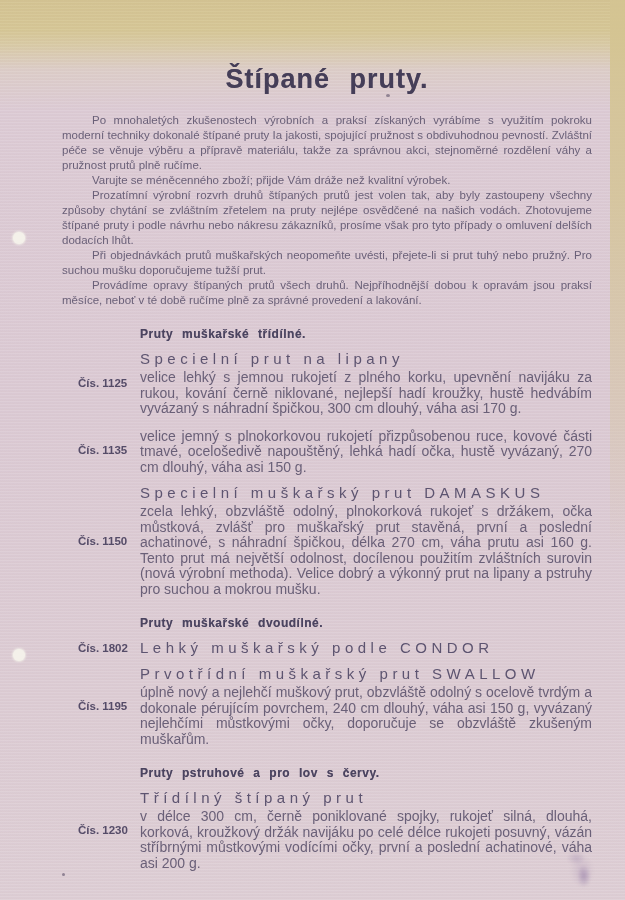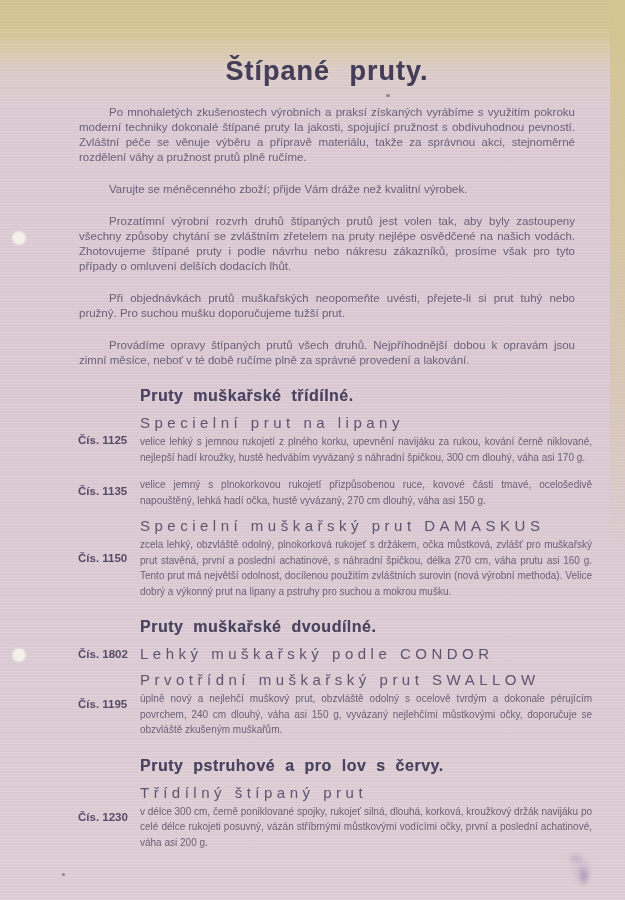--- a/index.html
+++ b/index.html
@@ -36,59 +36,59 @@
       radial-gradient(ellipse 10px 16px at 60% 60%, rgba(116,88,146,0.35), rgba(116,88,146,0) 70%),
       radial-gradient(ellipse 14px 10px at 40% 25%, rgba(116,88,146,0.22), rgba(116,88,146,0) 70%),
       radial-gradient(ellipse 16px 22px at 55% 50%, rgba(130,100,155,0.18), rgba(130,100,155,0) 75%);
     filter:blur(1px);
   }
   .speck{position:absolute;border-radius:50%;background:rgba(80,70,95,0.55);}
   .speck-title{left:386px;top:94px;width:4px;height:3px;}
   .speck-bottom{left:62px;top:873px;width:3px;height:3px;}
 
   .content{
-    position:absolute;left:62px;top:56px;width:530px;
+    position:absolute;left:62px;top:64px;width:530px;
     color:#675d78;
   }
   .doc-title{
     text-align:center;
     font-size:27px;font-weight:bold;
     letter-spacing:1px;word-spacing:11px;
     color:#453e58;
     margin:0 0 18px 0;
     text-shadow:0 0 0.5px rgba(69,62,88,0.6);
   }
   .intro p{
-    margin:17px;
+    margin:0;
     font-size:11.5px;line-height:15px;
     text-align:justify;text-indent:30px;
     color:#6a6078;
   }
   .section-heading{
     margin:19px 0 9px 78px;
-    font-size:16px;font-weight:bold;
+    font-size:12px;font-weight:bold;
     letter-spacing:0.5px;word-spacing:5px;
     color:#4b4460;
     text-shadow:0 0 0.5px rgba(75,68,96,0.6);
   }
   .item{display:flex;margin-top:9px;align-items:center;}
   .item-no{
     width:78px;flex:0 0 78px;
     padding-left:16px;box-sizing:border-box;
     font-size:11.5px;font-weight:bold;color:#554c68;
     white-space:nowrap;
   }
   .item-body{flex:1;}
   .item-name{
     font-size:15px;letter-spacing:0.30em;
     color:#5d5470;
   }
   .item-desc{
     margin-top:3px;
-    font-size:10px;line-height:15.5px;
+    font-size:14px;line-height:15.5px;
     text-align:justify;color:#6a6078;
   }
 </style>
 </head>
 <body>
 
 <div class="page">
 
   <div class="right-edge"></div>
   <div class="punch-hole hole-top"></div>
@@ -99,21 +99,21 @@
 
   <div class="content">
 
     <h1 class="doc-title">Štípané pruty.</h1>
 
     <div class="intro">
       <p>Po mnohaletých zkušenostech výrobních a praksí získaných vyrábíme s využitím pokroku moderní techniky dokonalé štípané pruty Ia jakosti, spojující pružnost s obdivuhodnou pevností. Zvláštní péče se věnuje výběru a přípravě materiálu, takže za správnou akci, stejnoměrné rozdělení váhy a pružnost prutů plně ručíme.</p>
       <p>Varujte se méněcenného zboží; přijde Vám dráže než kvalitní výrobek.</p>
       <p>Prozatímní výrobní rozvrh druhů štípaných prutů jest volen tak, aby byly zastoupeny všechny způsoby chytání se zvláštním zřetelem na pruty nejlépe osvědčené na našich vodách. Zhotovujeme štípané pruty i podle návrhu nebo nákresu zákazníků, prosíme však pro tyto případy o omluvení delších dodacích lhůt.</p>
       <p>Při objednávkách prutů muškařských neopomeňte uvésti, přejete-li si prut tuhý nebo pružný. Pro suchou mušku doporučujeme tužší prut.</p>
-      <p>Provádíme opravy štípaných prutů všech druhů. Nejpříhodnější dobou k opravám jsou zimní měsíce, neboť v té době ručíme plně za správné provedení a lakování.</p>
+      <p>Provádíme opravy štípaných prutů všech druhů. Nejpříhodnější dobou k opravám jsou praksí měsíce, neboť v té době ručíme plně za správné provedení a lakování.</p>
     </div>
 
     <div>
       <h2 class="section-heading">Pruty muškařské třídílné.</h2>
 
       <div class="item">
         <div class="item-no">Čís. 1125</div>
         <div class="item-body">
           <div class="item-name">Specielní prut na lipany</div>
           <div class="item-desc">velice lehký s jemnou rukojetí z plného korku, upevnění navijáku za rukou, kování černě niklované, nejlepší hadí kroužky, hustě hedvábím vyvázaný s náhradní špičkou, 300 cm dlouhý, váha asi 170 g.</div>

